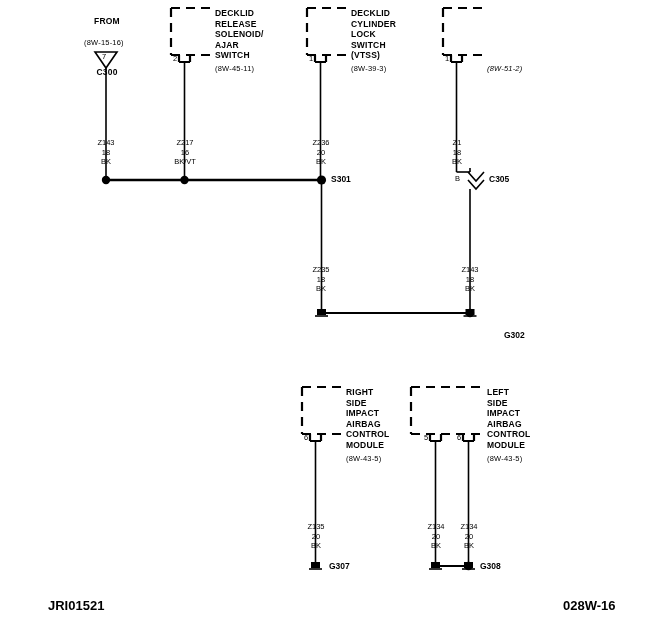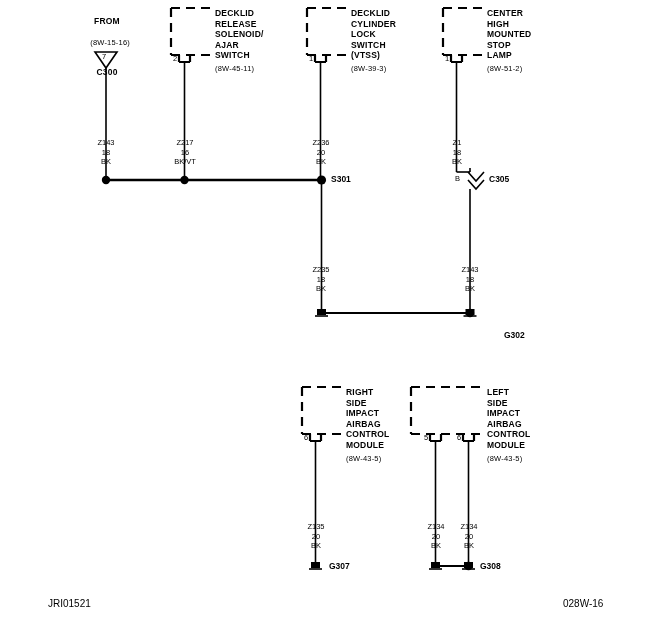--- a/index.html
+++ b/index.html
@@ -2,21 +2,21 @@
 <html><head>
 <meta charset="utf-8">
 <style>
   html,body{margin:0;padding:0;background:#ffffff;}
   body{width:645px;height:627px;font-family:"Liberation Sans",sans-serif;color:#000;position:relative;overflow:hidden;}
   #sheet{position:absolute;left:0;top:0;width:645px;height:627px;}
   .lbl{position:absolute;font-size:8.5px;line-height:10.5px;letter-spacing:.2px;font-weight:bold;white-space:pre;}
   .lbl.small{font-weight:normal;font-size:7.5px;}
   .wirelbl{position:absolute;font-size:7.5px;line-height:9.5px;text-align:center;white-space:pre;font-weight:normal;margin-top:36px;}
   .nodelbl{position:absolute;font-size:8.5px;font-weight:bold;white-space:pre;}
-  .foot{position:absolute;font-size:10px;font-weight:normal;white-space:pre;}
+  .foot{position:absolute;font-size:13px;font-weight:bold;white-space:pre;}
   svg{position:absolute;left:0;top:0;}
 </style>
 </head>
 <body>
 
 <div id="sheet">
 
   <svg width="645" height="627">
 
     <g stroke="#000" stroke-width="2.2" fill="none" stroke-dasharray="9,6">
@@ -131,33 +131,32 @@
     <g stroke="#000" stroke-width="1.6">
       <path d="M309,569 L322,569"></path>
       <path d="M429,569 L442,569"></path>
       <path d="M462,569 L475,569"></path>
     </g>
     <circle cx="468.5" cy="566" r="4.2" fill="#000"></circle>
   </svg>
 
   <div class="lbl" style="left:94px;top:16px;text-align:center;width:26px;">FROM</div>
   <div class="lbl" style="left:88px;top:27px;text-align:center;width:38px;margin-top:40px;">C300</div>
-  <div class="lbl small" style="left:84px;top:38px;text-align:right;width:46px;">(8W-15-16)</div>
+  <div class="lbl small" style="left:84px;top:38px;text-align:left;width:46px;">(8W-15-16)</div>
   <div class="lbl" style="left:102px;top:52px;font-size:7.5px;font-weight:normal;">7</div>
 
   <div class="lbl" style="left:215px;top:8px;"><span>DECKLID</span><br><span>RELEASE</span><br><span>SOLENOID/</span><br><span>AJAR</span><br><span>SWITCH</span></div>
   <div class="lbl small" style="left:215px;top:64px;">(8W-45-11)</div>
   <div class="lbl" style="left:173px;top:54px;font-size:7.5px;font-weight:normal;">2</div>
 
   <div class="lbl" style="left:351px;top:8px;"><span>DECKLID</span><br><span>CYLINDER</span><br><span>LOCK</span><br><span>SWITCH</span><br><span>(VTSS)</span></div>
   <div class="lbl small" style="left:351px;top:64px;">(8W-39-3)</div>
   <div class="lbl" style="left:309px;top:54px;font-size:7.5px;font-weight:normal;">1</div>
 
-  <div class="lbl" style="left:487px;top:8px;"><span>CENTER</span><br><span>HIGH</span><br><span>MOUNTED</span><br><span>STOP</span><br><span>LAMP</span></div>
-  <div class="lbl small" style="left:487px;top:64px;">(8W-51-2)</div>
+  <div class="lbl small" style="left:487px;top:64px;font-style:italic;">(8W-51-2)</div>
   <div class="lbl" style="left:445px;top:54px;font-size:7.5px;font-weight:normal;">1</div>
 
   <div class="lbl" style="left:346px;top:387px;"><span>RIGHT</span><br><span>SIDE</span><br><span>IMPACT</span><br><span>AIRBAG</span><br><span>CONTROL</span><br><span>MODULE</span></div>
   <div class="lbl small" style="left:346px;top:454px;">(8W-43-5)</div>
   <div class="lbl" style="left:304px;top:433px;font-size:7.5px;font-weight:normal;">6</div>
 
   <div class="lbl" style="left:487px;top:387px;"><span>LEFT</span><br><span>SIDE</span><br><span>IMPACT</span><br><span>AIRBAG</span><br><span>CONTROL</span><br><span>MODULE</span></div>
   <div class="lbl small" style="left:487px;top:454px;">(8W-43-5)</div>
   <div class="lbl" style="left:424px;top:433px;font-size:7.5px;font-weight:normal;">5</div>
   <div class="lbl" style="left:457px;top:433px;font-size:7.5px;font-weight:normal;">6</div>

